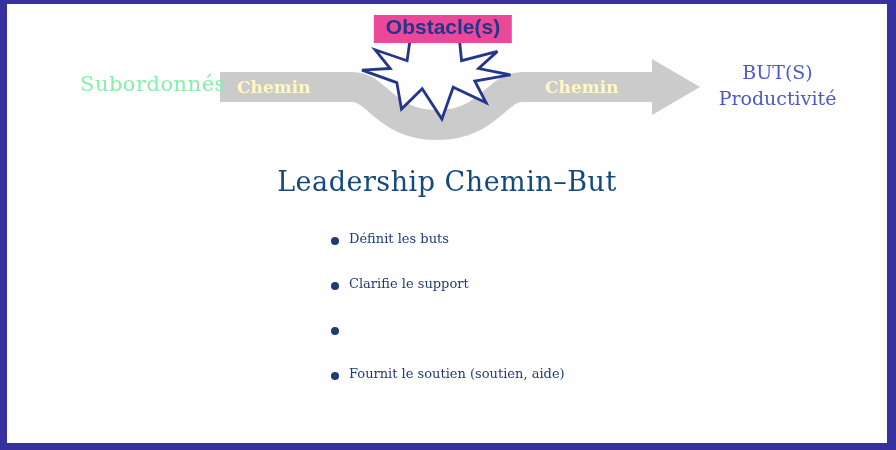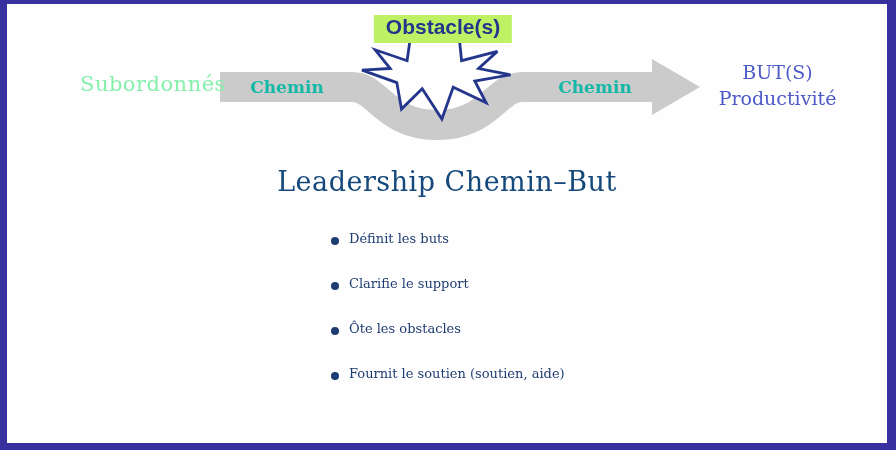--- a/index.html
+++ b/index.html
@@ -26,36 +26,35 @@
   .abs { position: absolute; }
 
   .subordinates-label {
     left: 80px; top: 72px;
     font-size: 21px;
     color: #86efac;
     letter-spacing: 0.5px;
   }
   .path-label {
     top: 77px; width: 100px;
-    text-align: center;
     font-size: 17px;
     font-weight: bold;
-    color: #14b8a6;
+    color: #fef9c3;
   }
   .path-label.left  { left: 237px; }
   .path-label.right { left: 545px; }
 
   .obstacle-label {
     left: 443px; top: 15px;
     transform: translateX(-50%);
     font-family: "Liberation Sans", sans-serif;
     font-size: 21px;
     font-weight: bold;
     color: #24368C;
-    background: #bef264;
+    background: #ec4899;
     padding: 0 12px 4px 12px;
     white-space: nowrap;
   }
 
   .goal-line1 {
     left: 715px; top: 61px; width: 125px;
     text-align: center;
     font-size: 19px;
     font-weight: normal;
     color: #4C59C7;
@@ -127,19 +126,19 @@
   <div class="abs main-title">Leadership Chemin–But</div>
 
   <ul class="abs bullet-list">
     <li>
       <span class="bullet-dot"></span><span>Définit les buts</span>
     </li>
     <li>
       <span class="bullet-dot"></span><span>Clarifie le support</span>
     </li>
     <li>
-      <span class="bullet-dot"></span><span>Ôte les obstacles</span>
+      <span class="bullet-dot"></span>
     </li>
     <li>
       <span class="bullet-dot"></span><span>Fournit le soutien (soutien, aide)</span>
     </li>
   </ul>
 </div>
 
 </body></html>

